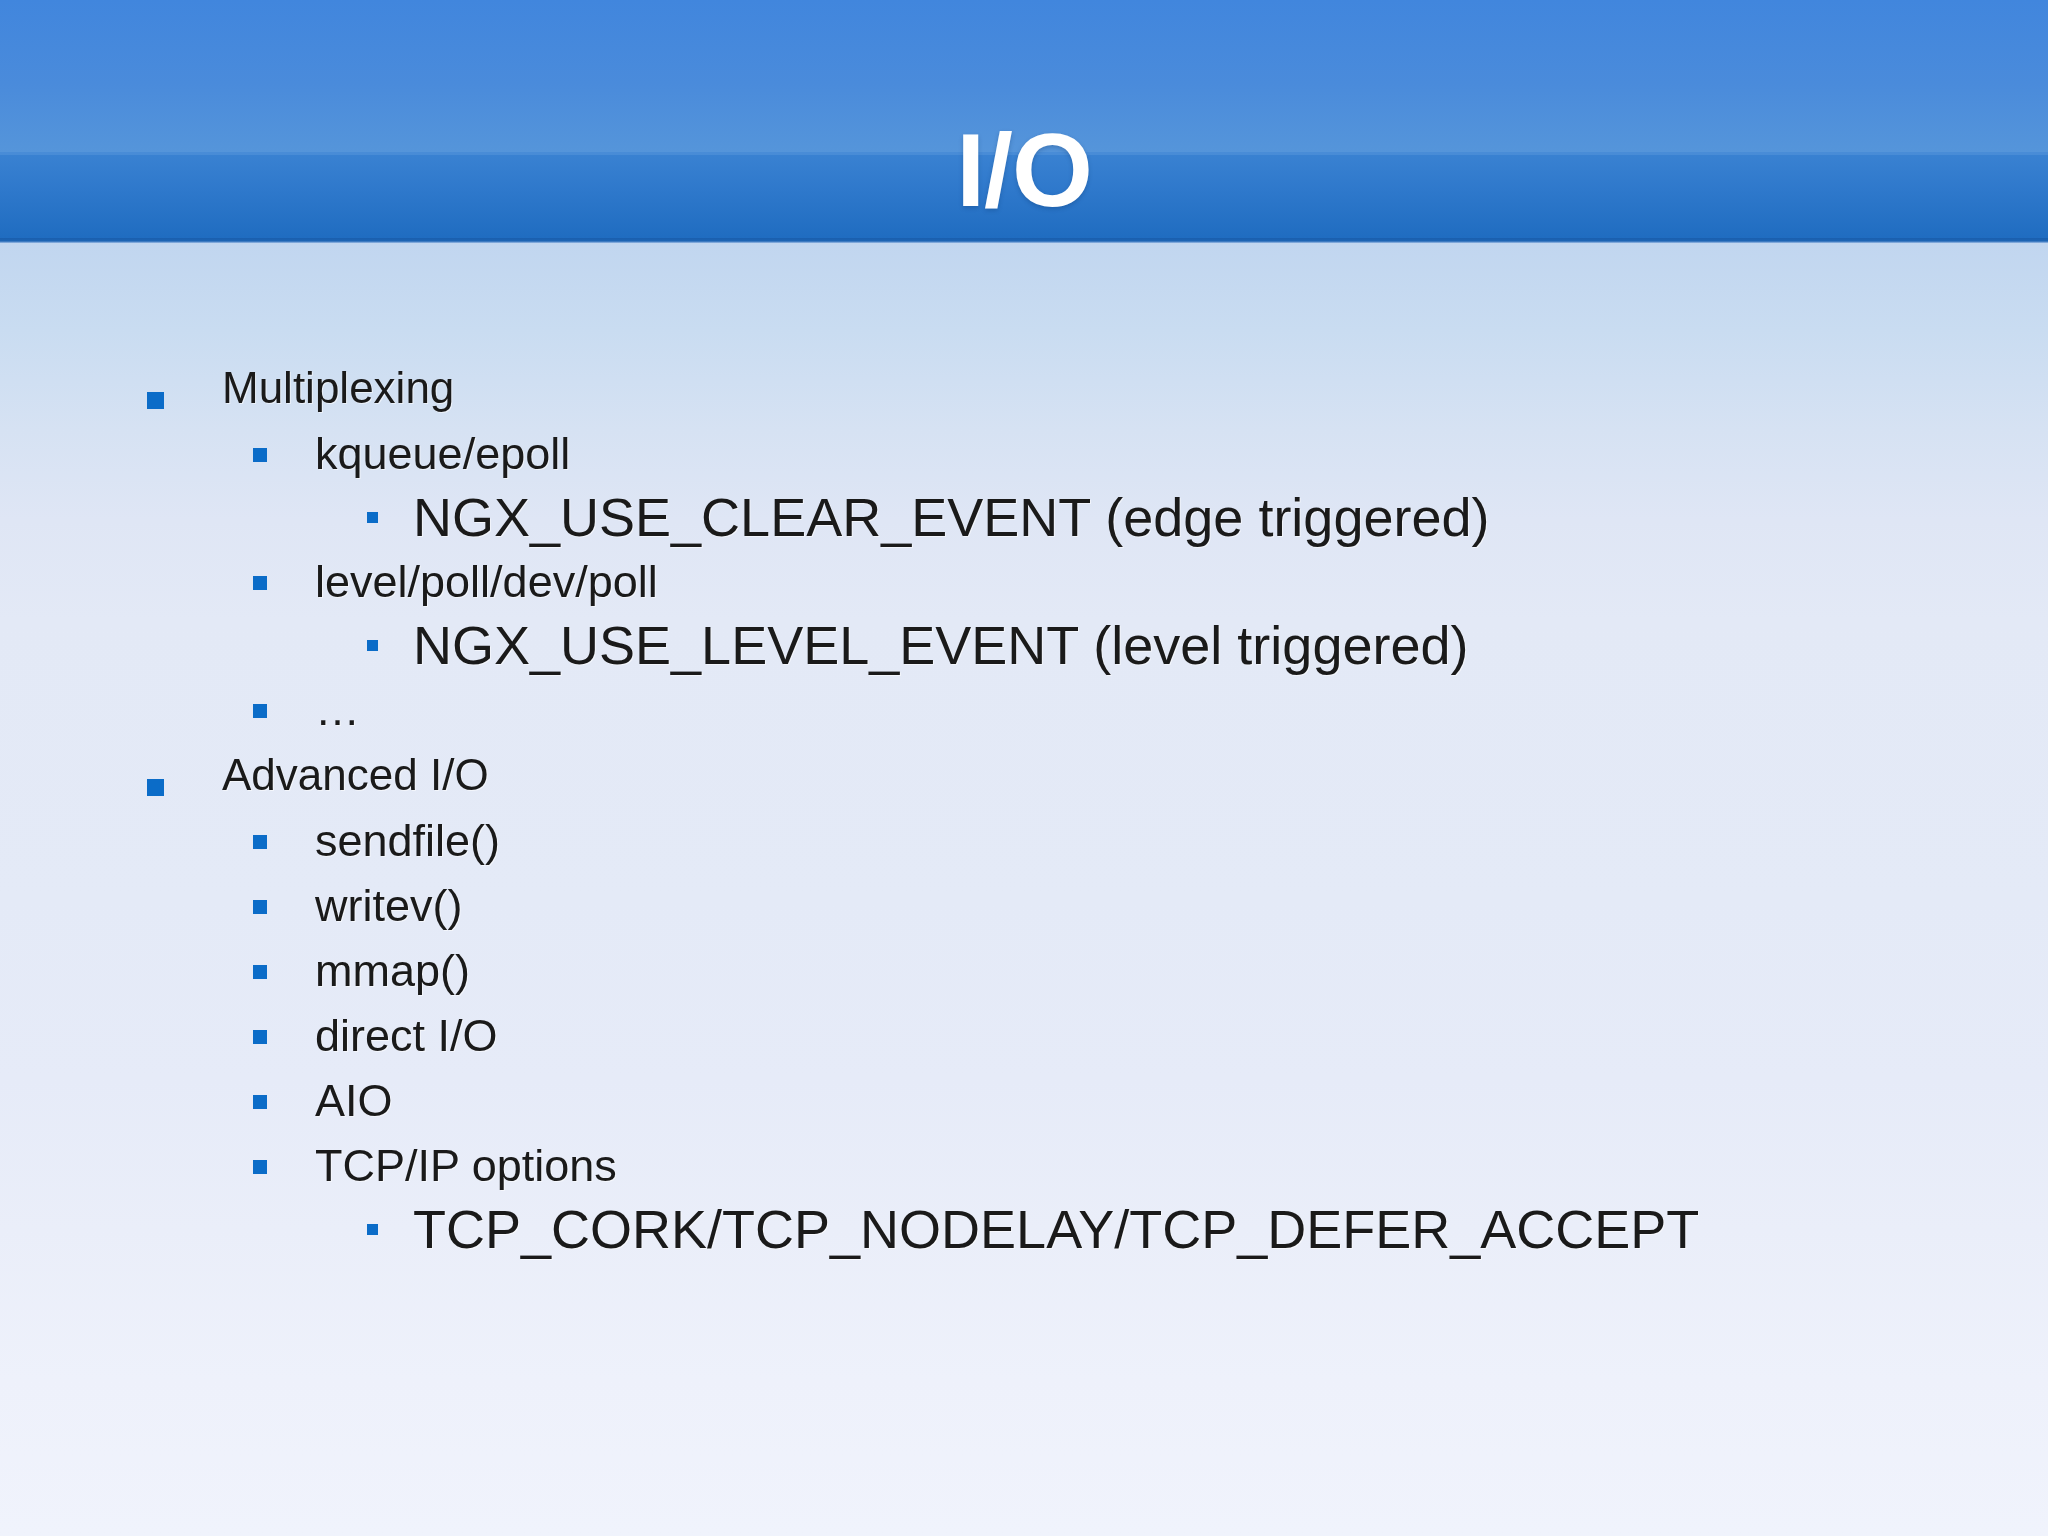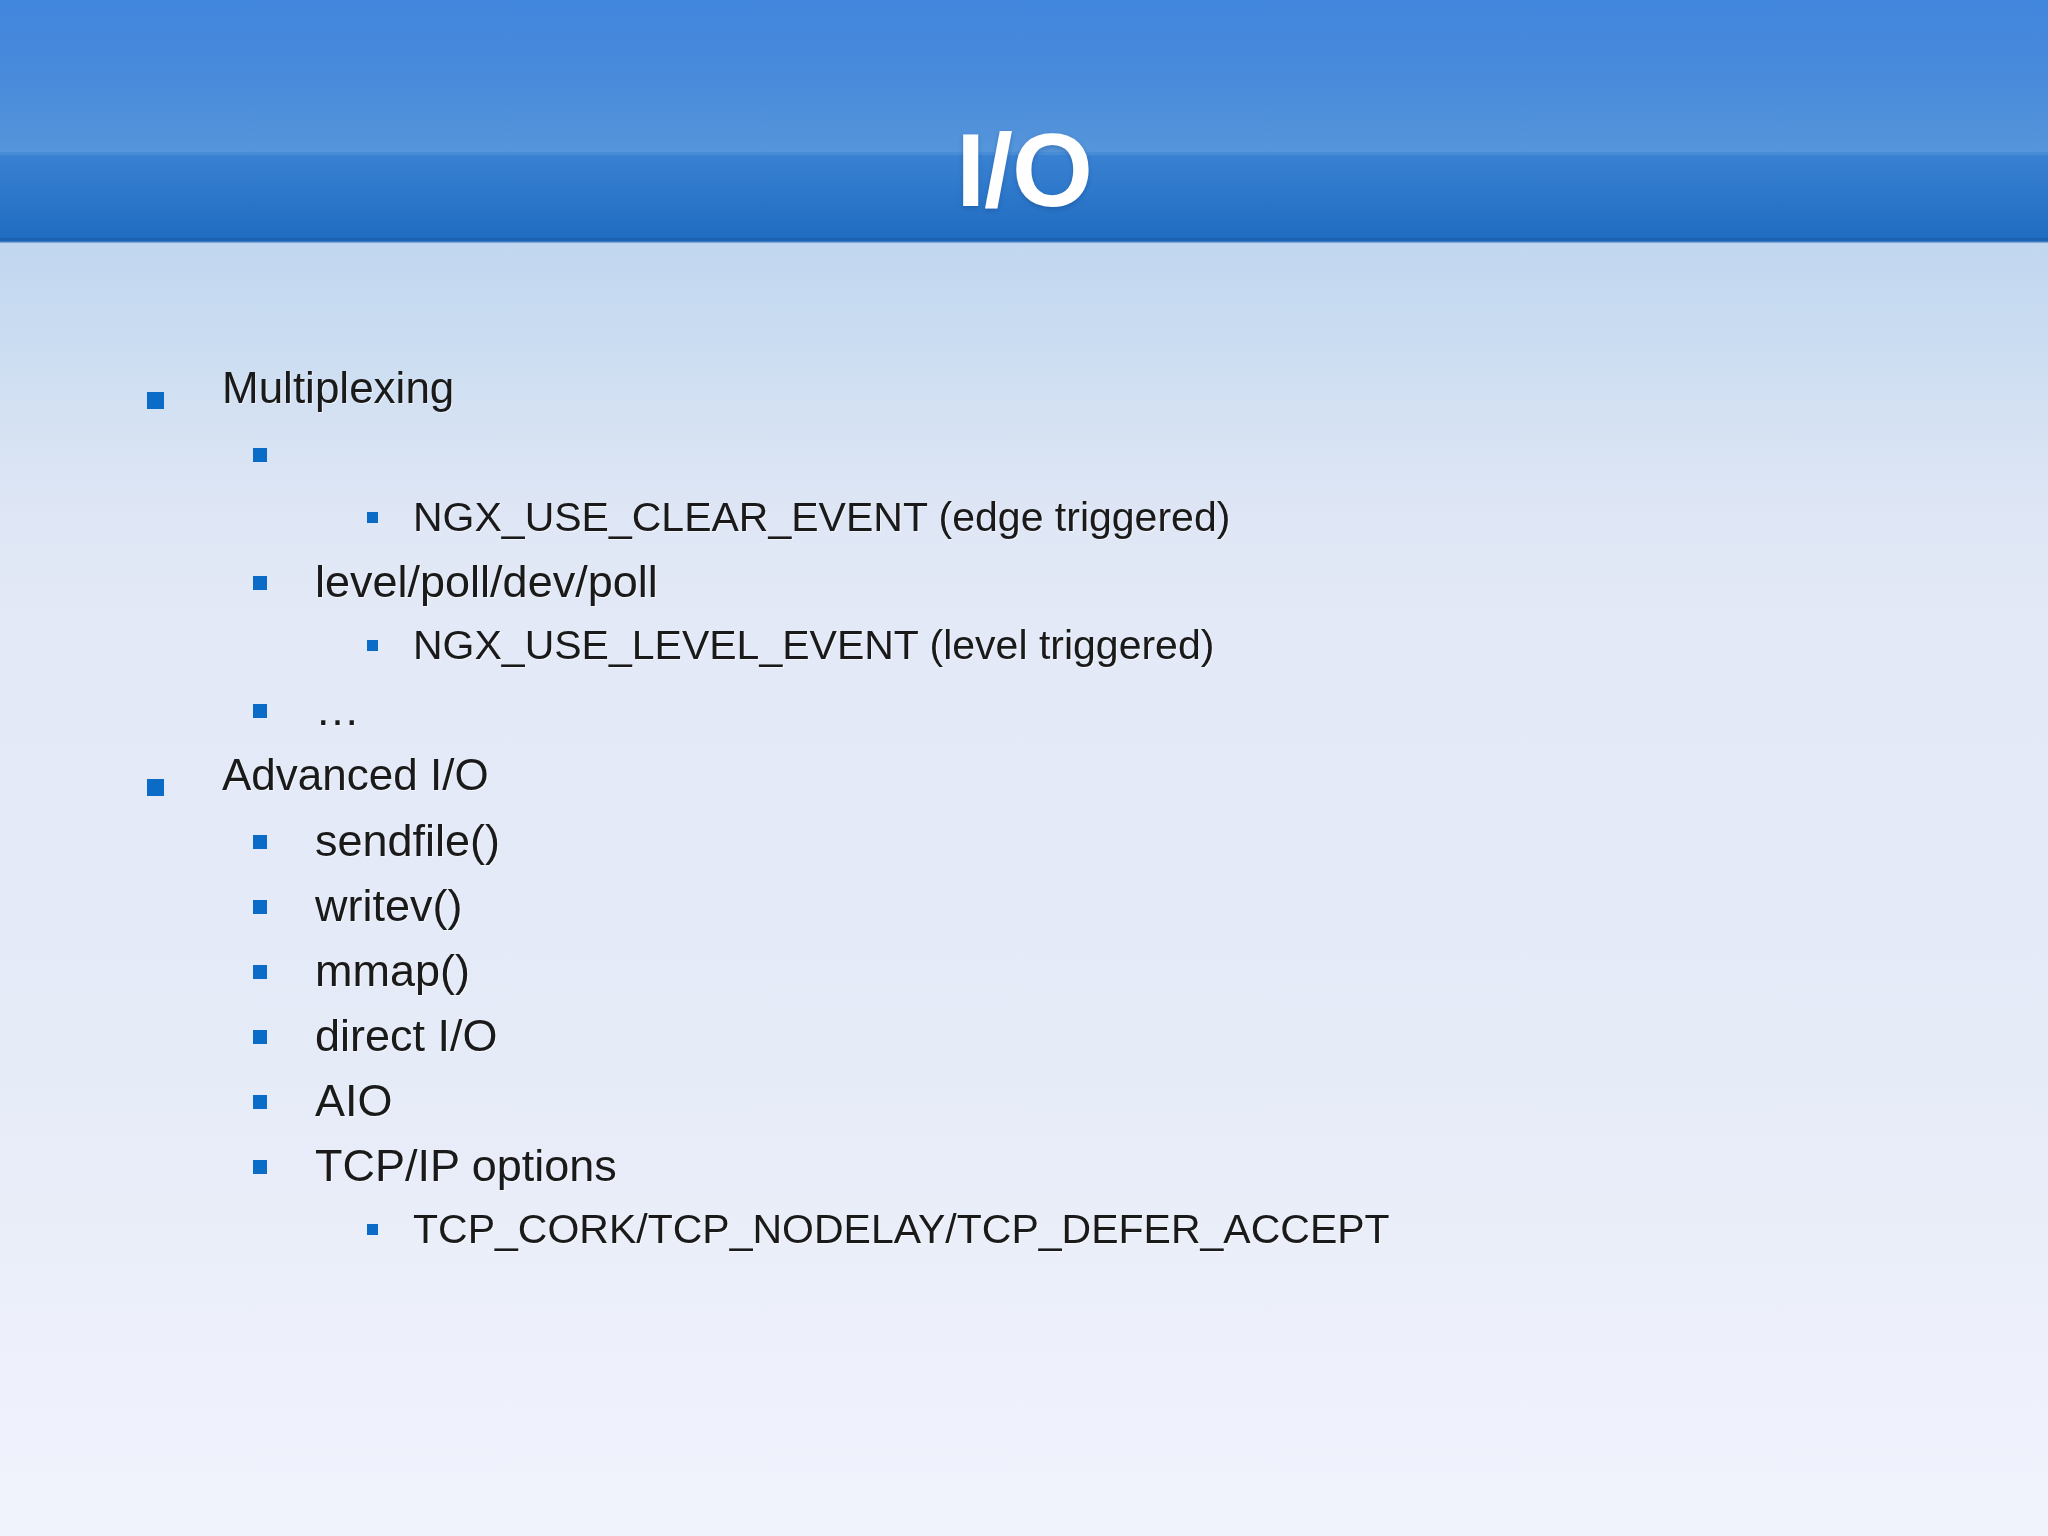--- a/index.html
+++ b/index.html
@@ -109,21 +109,21 @@
   .lvl2 .li-text {
     margin-left: 315px;
     font-size: 45px;
     line-height: 65px;
   }
   
   .lvl3 { height: 63px; }
   .lvl3 .bullet { left: 367px; top: 26px; width: 11px; height: 11px; }
   .lvl3 .li-text {
     margin-left: 413px;
-    font-size: 41px;
+    font-size: 54px;
     line-height: 63px;
   }
 </style>
 </head>
 <body>
 
 <div id="slide">
 
   <div class="header-top"></div>
   <div class="header-band"></div>
@@ -132,20 +132,21 @@
 
   <div class="slide-title">I/O</div>
 
   <div class="body" id="body-list">
       <div class="li lvl1">
         <span class="bullet" style="background: rgb(11, 108, 200);"></span>
         <span class="li-text">Multiplexing</span>
       </div>
       <div class="li lvl2">
         <span class="bullet" style="background: rgb(11, 108, 200);"></span>
+        <span class="li-text">kqueue/epoll</span>
       </div>
       <div class="li lvl3">
         <span class="bullet" style="background: rgb(11, 108, 200);"></span>
         <span class="li-text">NGX_USE_CLEAR_EVENT (edge triggered)</span>
       </div>
       <div class="li lvl2">
         <span class="bullet" style="background: rgb(11, 108, 200);"></span>
         <span class="li-text">level/poll/dev/poll</span>
       </div>
       <div class="li lvl3">

